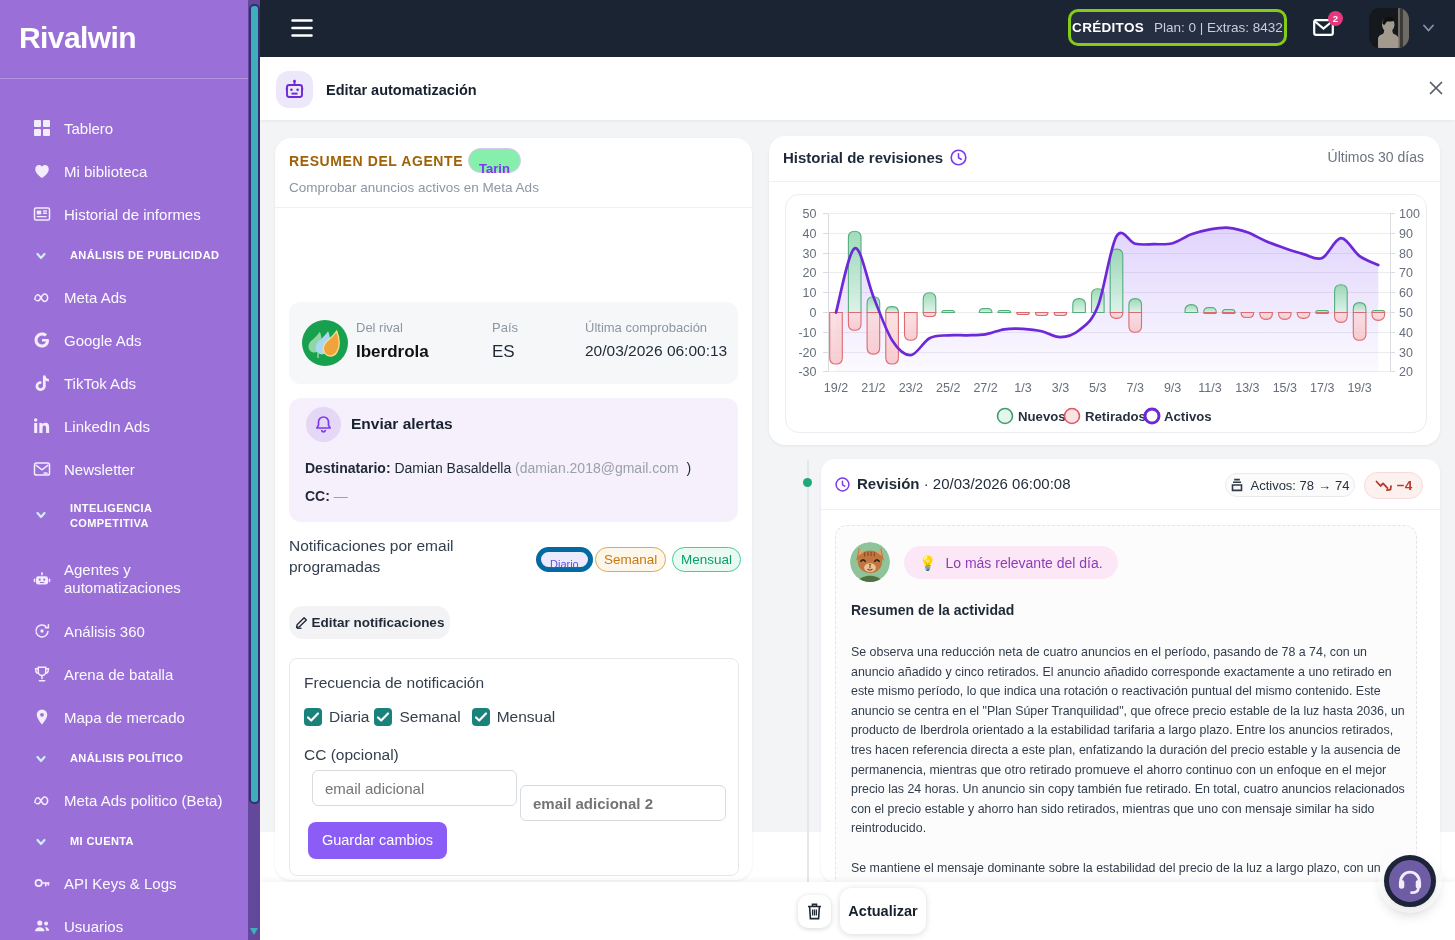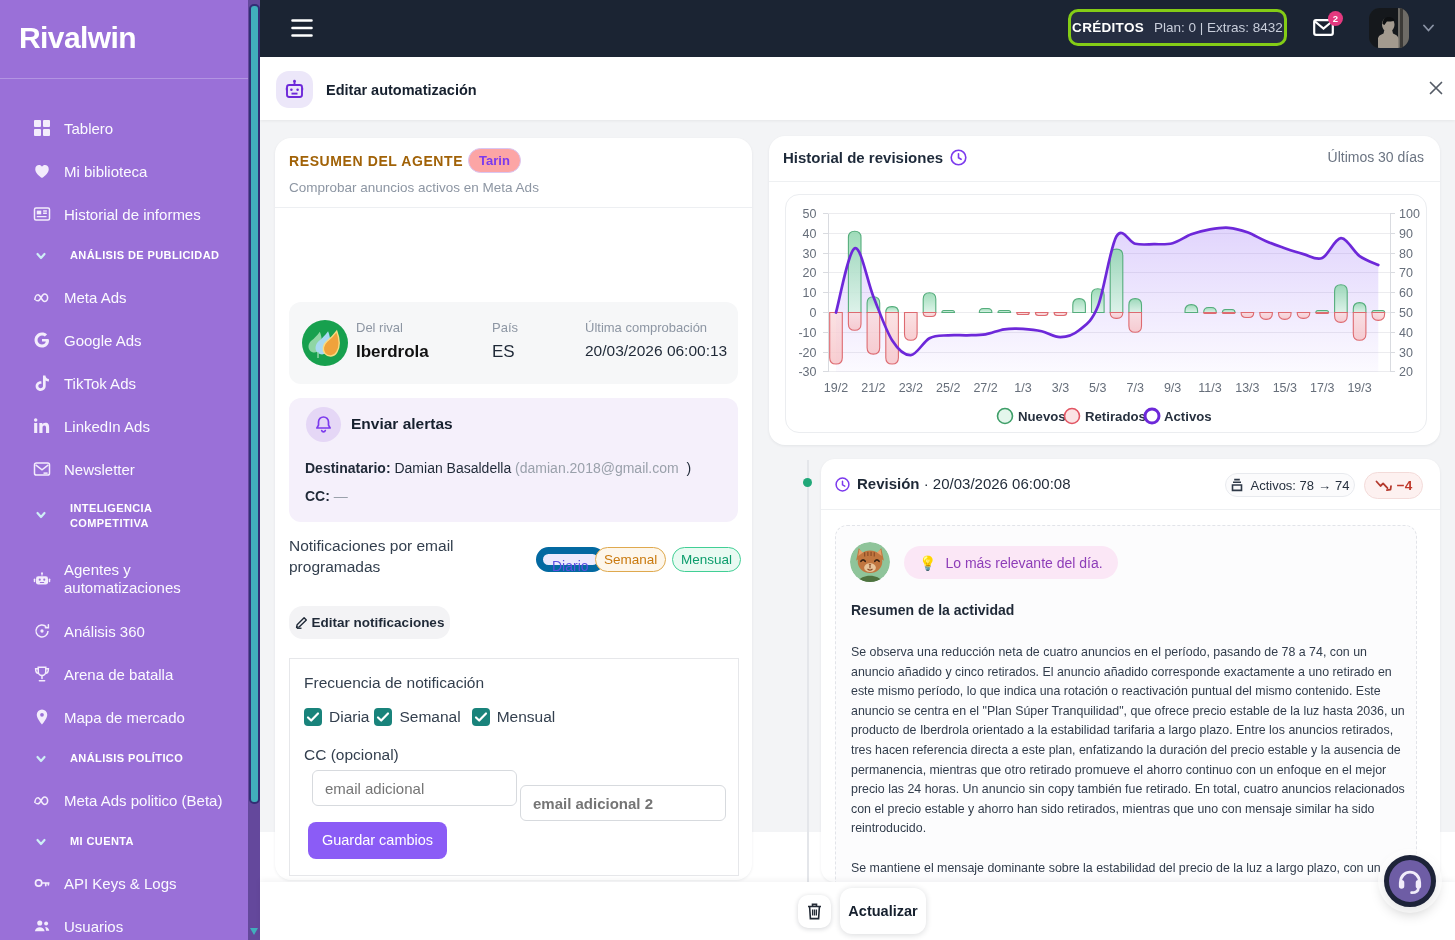--- a/index.html
+++ b/index.html
@@ -168,21 +168,21 @@
         <circle cx="6.4" cy="10.7" r="1.25" fill="#6d28d9"></circle>
         <circle cx="12.6" cy="10.7" r="1.25" fill="#6d28d9"></circle>
       </svg>
  <div style="position:absolute;left:66px;top:25px;font-size:14.5px;font-weight:700;color:#16202e">Editar automatización</div>
  <svg style="position:absolute;left:1169px;top:24px" width="14" height="14" viewBox="0 0 14 14">
         <path d="M1.5 1.5l11 11M12.5 1.5l-11 11" stroke="#545b66" stroke-width="1.7" stroke-linecap="round"></path>
       </svg>
 </div>
 <div id="lcard" style="position:absolute;left:275px;top:138px;width:477px;height:742px;background:#fff;border-radius:16px;box-shadow:0 1px 3px rgba(16,24,40,.07);overflow:hidden">
  <div style="position:absolute;left:14px;top:15px;font-size:14px;font-weight:700;letter-spacing:.6px;color:#a16207">RESUMEN DEL AGENTE</div>
- <div style="position:absolute;left:193px;top:10px;height:25px;padding:0 10px;background:#fca5a5;border:1px solid #d9c6f2;border-radius:13px;color:#7c3aed;font-size:13px;font-weight:700;line-height:24px">Tarin</div>
+ <div style="position:absolute;left:193px;top:10px;height:25px;padding:8px 10px;background:#86efac;border:1px solid #d9c6f2;border-radius:13px;color:#7c3aed;font-size:13px;font-weight:700;line-height:24px">Tarin</div>
  <div style="position:absolute;left:14px;top:42px;font-size:13.5px;color:#8d96a3">Comprobar anuncios activos en Meta Ads</div>
  <div style="position:absolute;left:0;top:69px;width:477px;height:1px;background:#edeff2"></div>
  <div style="position:absolute;left:14px;top:164px;width:449px;height:82px;background:#f6f7f8;border-radius:12px">
   <svg style="position:absolute;left:12px;top:17px" width="48" height="48" viewBox="0 0 48 48">
           <circle cx="24" cy="24" r="23" fill="#17a04e"></circle>
           <g>
             <path d="M0,-13.5 C3.5,-7 4.5,-1 2.5,4 C0.8,8.2 -4.2,9.3 -7.3,6.5 C-10,4 -9.8,-0.5 -7,-3.5 C-4.8,-5.8 -2.2,-9.5 0,-13.5 Z" fill="#8fd6a4" transform="translate(17 26) rotate(8)"></path>
             <path d="M0,-15 C4,-7.8 5,-1 2.8,4.5 C0.9,9.2 -4.7,10.3 -8.1,7.2 C-11,4.4 -10.8,-0.6 -7.8,-4 C-5.3,-6.6 -2.4,-10.5 0,-15 Z" fill="#a9d9f2" transform="translate(25 27) rotate(8)"></path>
             <path d="M0,-16 C4.3,-8.3 5.4,-1 3,4.8 C1,9.9 -5,11 -8.7,7.7 C-11.8,4.7 -11.6,-0.7 -8.4,-4.3 C-5.7,-7.1 -2.6,-11.2 0,-16 Z" fill="#f0a23c" stroke="#fadc82" stroke-width="1.4" transform="translate(33.5 28) rotate(8)"></path>
             <path d="M17 33v6" stroke="#8fd6a4" stroke-width="1.5"></path>
@@ -199,28 +199,28 @@
   <div style="position:absolute;left:17px;top:9px;width:35px;height:35px;background:#e5d7f6;border-radius:50%"></div>
   <svg style="position:absolute;left:26px;top:17px" width="17" height="19" viewBox="0 0 17 19">
           <path d="M8.5 2a5 5 0 0 1 5 5v3.2l1.6 2.8H1.9l1.6-2.8V7a5 5 0 0 1 5-5z" fill="none" stroke="#7c3aed" stroke-width="1.7" stroke-linejoin="round"></path>
           <path d="M6.7 15.5a1.9 1.9 0 0 0 3.6 0" fill="none" stroke="#7c3aed" stroke-width="1.7" stroke-linecap="round"></path>
         </svg>
   <div style="position:absolute;left:62px;top:17px;font-size:15.5px;font-weight:700;color:#16202e">Enviar alertas</div>
   <div style="position:absolute;left:16px;top:62px;font-size:14px;color:#1f2937"><b>Destinatario:</b> Damian Basaldella <span style="color:#9aa1ab">(damian.2018@gmail.com</span>&nbsp; )</div>
   <div style="position:absolute;left:16px;top:90px;font-size:14px;color:#1f2937"><b>CC:</b> <span style="color:#9aa1ab">—</span></div>
  </div>
  <div style="position:absolute;left:14px;top:397px;width:190px;font-size:15.5px;color:#333f4e;line-height:21px">Notificaciones por email programadas</div>
- <div style="position:absolute;left:261px;top:409px;height:25px;padding:0 9px;background:#eceafd;border:7px solid #0369a1;border-radius:13px;color:#5b50e0;font-size:14px;line-height:24px">Diario</div>
+ <div style="position:absolute;left:261px;top:409px;height:25px;padding:0 9px;background:#eceafd;border:5px solid #0369a1;border-radius:13px;color:#5b50e0;font-size:11px;line-height:24px">Diario</div>
  <div style="position:absolute;left:320px;top:409px;height:25px;padding:0 8px;background:#fdf6eb;border:1px solid #dfa94e;border-radius:13px;color:#c9790e;font-size:13.5px;line-height:24px">Semanal</div>
  <div style="position:absolute;left:397px;top:409px;height:25px;padding:0 8px;background:#e9faf2;border:1px solid #41cf95;border-radius:13px;color:#0c9d6c;font-size:13.5px;line-height:24px">Mensual</div>
  <div style="position:absolute;left:14px;top:468px;width:161px;height:33px;background:#f3f3f5;border-radius:14px;text-align:center;line-height:34px;font-size:13.5px;font-weight:700;color:#1f2937"><svg width="13" height="13" viewBox="0 0 14 14" style="vertical-align:-1.5px;margin-right:4px">
           <path d="M9.8 1.8l2.4 2.4L4.7 11.7l-3 .6.6-3z" fill="none" stroke="#1f2937" stroke-width="1.5" stroke-linejoin="round"></path>
           <path d="M2 13.2h5" stroke="#1f2937" stroke-width="1.4"></path>
         </svg>Editar notificaciones</div>
- <div style="position:absolute;left:14px;top:520px;width:450px;height:218px;border:1px solid #e6e7ea;border-radius:0">
+ <div style="position:absolute;left:14px;top:520px;width:450px;height:218px;border:1px solid #e6e7ea;border-radius:8px">
   <div style="position:absolute;left:14px;top:15px;font-size:15.5px;color:#333f4e">Frecuencia de notificación</div>
   <div style="position:absolute;left:14px;top:49px;display:flex;align-items:center;font-size:15.5px;color:#333f4e">
    <svg width="18" height="18" viewBox="0 0 18 18" style="margin-right:7px">
             <rect width="18" height="18" rx="4" fill="#19837b"></rect>
             <path d="M4 9.5l3.2 3L14 5.5" fill="none" stroke="#fff" stroke-width="2.2" stroke-linecap="round" stroke-linejoin="round"></path>
           </svg>Diaria
    <svg width="18" height="18" viewBox="0 0 18 18" style="margin:0 7px 0 5px">
             <rect width="18" height="18" rx="4" fill="#19837b"></rect>
             <path d="M4 9.5l3.2 3L14 5.5" fill="none" stroke="#fff" stroke-width="2.2" stroke-linecap="round" stroke-linejoin="round"></path>
           </svg>Semanal

